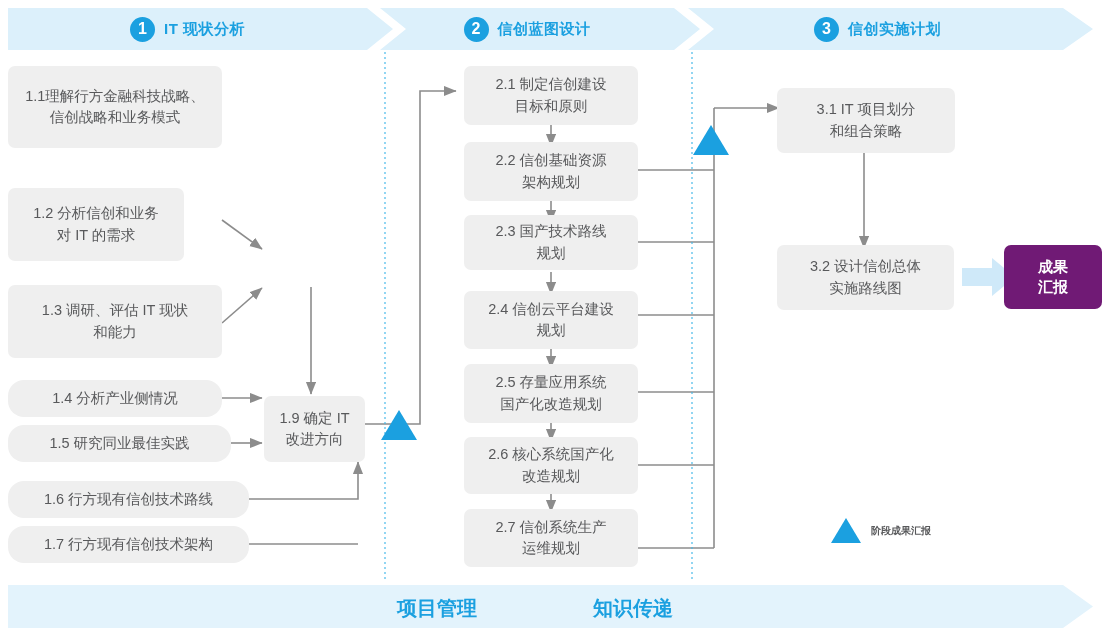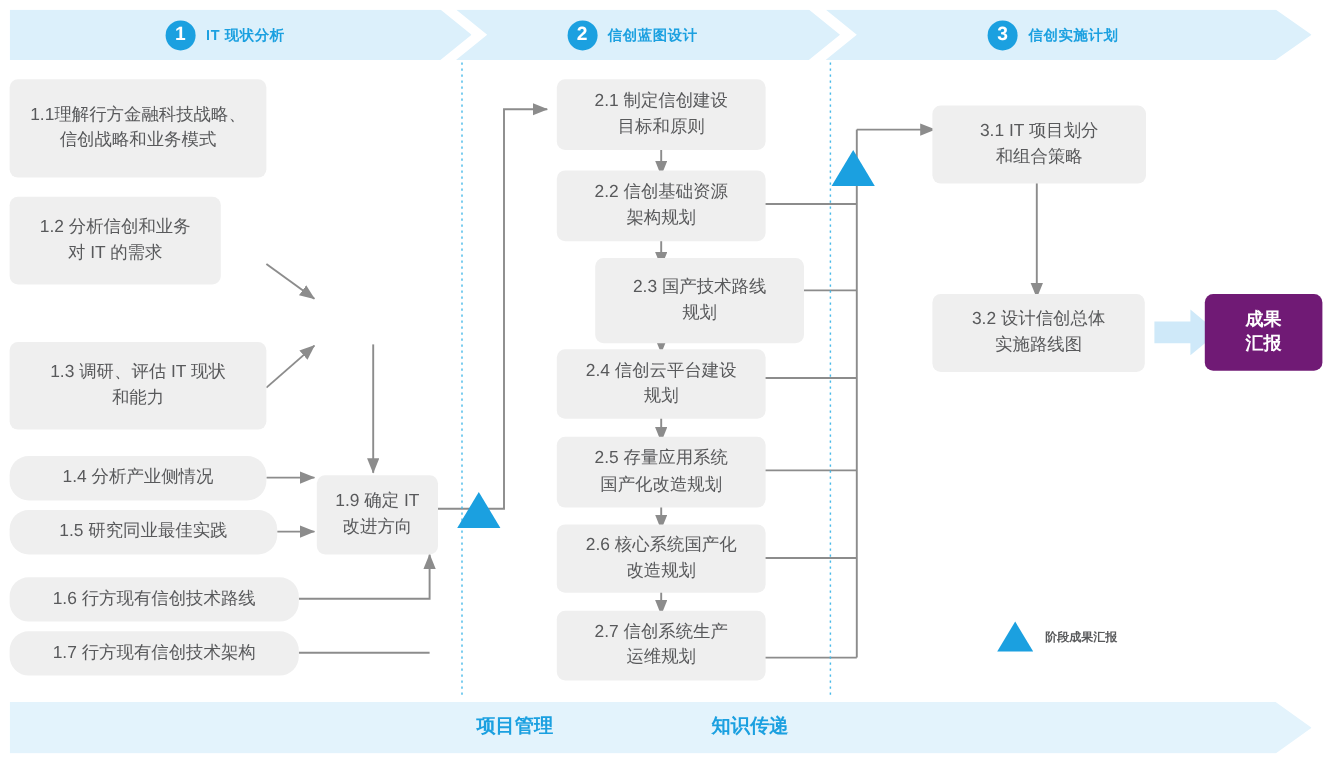--- a/index.html
+++ b/index.html
@@ -28,21 +28,21 @@
 
   .phase-inner{display:flex;align-items:center;gap:9px;margin-right:26px;}
   .phase-num{
     width:25px;height:25px;border-radius:50%;
     background:#1ba0e0;color:#ffffff;
     font-size:16px;font-weight:bold;
     display:flex;align-items:center;justify-content:center;
     line-height:1;
   }
   .phase-title{
-    color:#1ba0e0;font-size:12px;font-weight:bold;letter-spacing:.5px;
+    color:#1ba0e0;font-size:15px;font-weight:bold;letter-spacing:.5px;
     white-space:nowrap;
   }
 
   
   .box{
     position:absolute;
     background:#efefef;
     border-radius:7px;
     color:#58595b;
     font-size:14.5px;
@@ -86,21 +86,21 @@
   .legend-label{color:#58595b;font-size:10px;font-weight:bold;white-space:nowrap;}
 
   
   .footer-band{
     position:absolute;left:8px;top:585px;width:1085px;height:43px;
     background:#e3f3fc;
     clip-path:polygon(0 0, calc(100% - 30px) 0, 100% 50%, calc(100% - 30px) 100%, 0 100%);
   }
   .footer-label{
     position:absolute;top:595px;
-    color:#1ba0e0;font-size:16px;font-weight:bold;white-space:nowrap;
+    color:#1ba0e0;font-size:20px;font-weight:bold;white-space:nowrap;
   }
 </style>
 </head>
 <body>
 
 <div id="stage">
 
   <div class="phase-band p1">
     <div class="phase-inner">
       <span class="phase-num">1</span>
@@ -171,21 +171,21 @@
 
     <g stroke="#3fb6e8" stroke-width="1.2" stroke-dasharray="2,3" fill="none" opacity=".95">
       <line x1="385" y1="52" x2="385" y2="582"></line>
       <line x1="692" y1="52" x2="692" y2="582"></line>
     </g>
   </svg>
 
   <div class="box" style="left:8px;top:66px;width:214px;height:82px;">
     <span>1.1理解行方金融科技战略、<br>信创战略和业务模式</span>
   </div>
-  <div class="box" style="left:8px;top:164px;width:176px;height:73px;">
+  <div class="box" style="left:8px;top:188px;width:176px;height:73px;">
     <span>1.2 分析信创和业务<br>对 IT 的需求</span>
   </div>
   <div class="box" style="left:8px;top:285px;width:214px;height:73px;">
     <span>1.3 调研、评估 IT 现状<br>和能力</span>
   </div>
   <div class="box pill" style="left:8px;top:380px;width:214px;height:37px;">
     <span>1.4 分析产业侧情况</span>
   </div>
   <div class="box pill" style="left:8px;top:425px;width:223px;height:37px;">
     <span>1.5 研究同业最佳实践</span>
@@ -199,21 +199,21 @@
   <div class="box" style="left:264px;top:396px;width:101px;height:66px;">
     <span>1.9 确定 IT<br>改进方向</span>
   </div>
 
   <div class="box" style="left:464px;top:66px;width:174px;height:59px;">
     <span>2.1 制定信创建设<br>目标和原则</span>
   </div>
   <div class="box" style="left:464px;top:142px;width:174px;height:59px;">
     <span>2.2 信创基础资源<br>架构规划</span>
   </div>
-  <div class="box" style="left:464px;top:215px;width:174px;height:71px;margin-left:32px;">
+  <div class="box" style="left:464px;top:215px;width:174px;height:55px;">
     <span>2.3 国产技术路线<br>规划</span>
   </div>
   <div class="box" style="left:464px;top:291px;width:174px;height:58px;">
     <span>2.4 信创云平台建设<br>规划</span>
   </div>
   <div class="box" style="left:464px;top:364px;width:174px;height:59px;">
     <span>2.5 存量应用系统<br>国产化改造规划</span>
   </div>
   <div class="box" style="left:464px;top:437px;width:174px;height:57px;">
     <span>2.6 核心系统国产化<br>改造规划</span>

